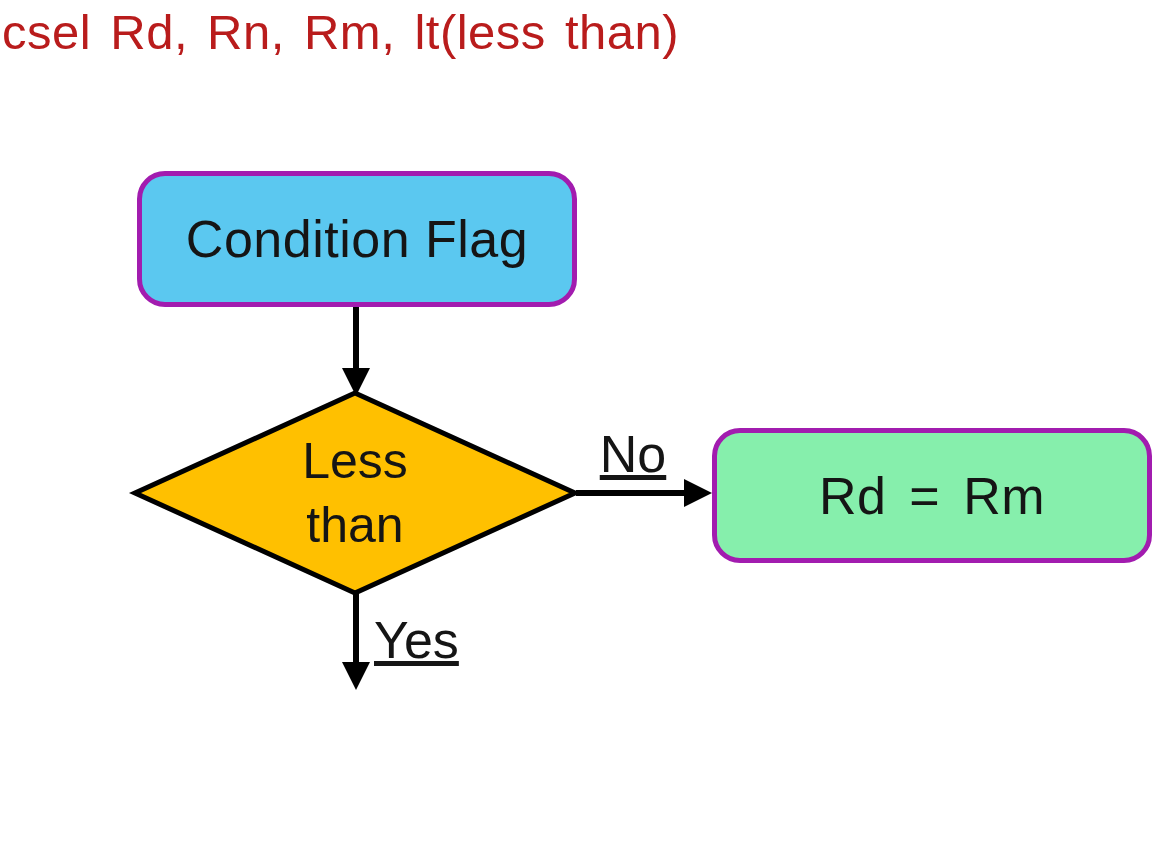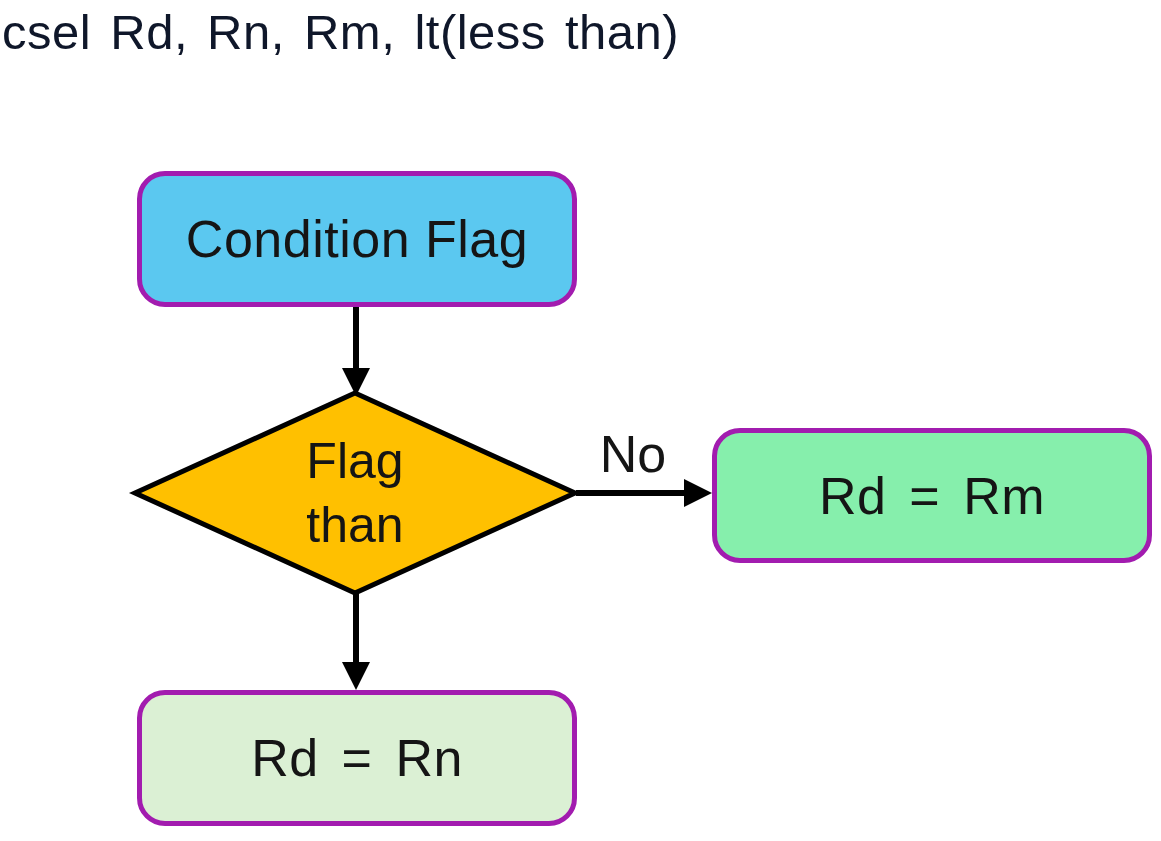--- a/index.html
+++ b/index.html
@@ -12,21 +12,21 @@
     width: 1161px;
     height: 841px;
     background: #ffffff;
     overflow: hidden;
   }
   .title {
     position: absolute;
     left: 2px;
     top: 4px;
     font-size: 49px;
-    color: #0f172a;
+    color: #b91c1c;
     letter-spacing: 0.5px;
     word-spacing: 5px;
     white-space: nowrap;
   }
   .node {
     position: absolute;
     border: 5px solid #a21caf;
     border-radius: 28px;
     display: flex;
     align-items: center;
@@ -90,20 +90,21 @@
     text-align: center;
     font-size: 50px;
     line-height: 1.28;
     color: #151515;
     white-space: pre-line;
   }
   .edge-label {
     position: absolute;
     font-size: 52px;
     color: #151515;
+    text-decoration: underline;
   }
   .edge-label-no {
     left: 588px;
     top: 424px;
     width: 90px;
     text-align: center;
   }
   .edge-label-yes {
     left: 374px;
     top: 610px;
@@ -133,26 +134,24 @@
     </g>
   </svg>
 
   <div class="node node-condition">
     <span>Condition Flag</span>
   </div>
 
   <svg class="svg-layer" width="1161" height="841" viewBox="0 0 1161 841">
     <polygon class="diamond-shape" points="355,393 575,493 355,593 135,493" fill="#FFC000"></polygon>
   </svg>
-  <div class="diamond-label">Flag
+  <div class="diamond-label">Less
 than</div>
 
   <div class="edge-label edge-label-no">No</div>
+  <div class="edge-label edge-label-yes">Yes</div>
 
   <div class="node node-result-no">
     <span>Rd = Rm</span>
   </div>
 
-  <div class="node node-result-yes">
-    <span>Rd = Rn</span>
-  </div>
 
 </div>
 
 </body></html>

